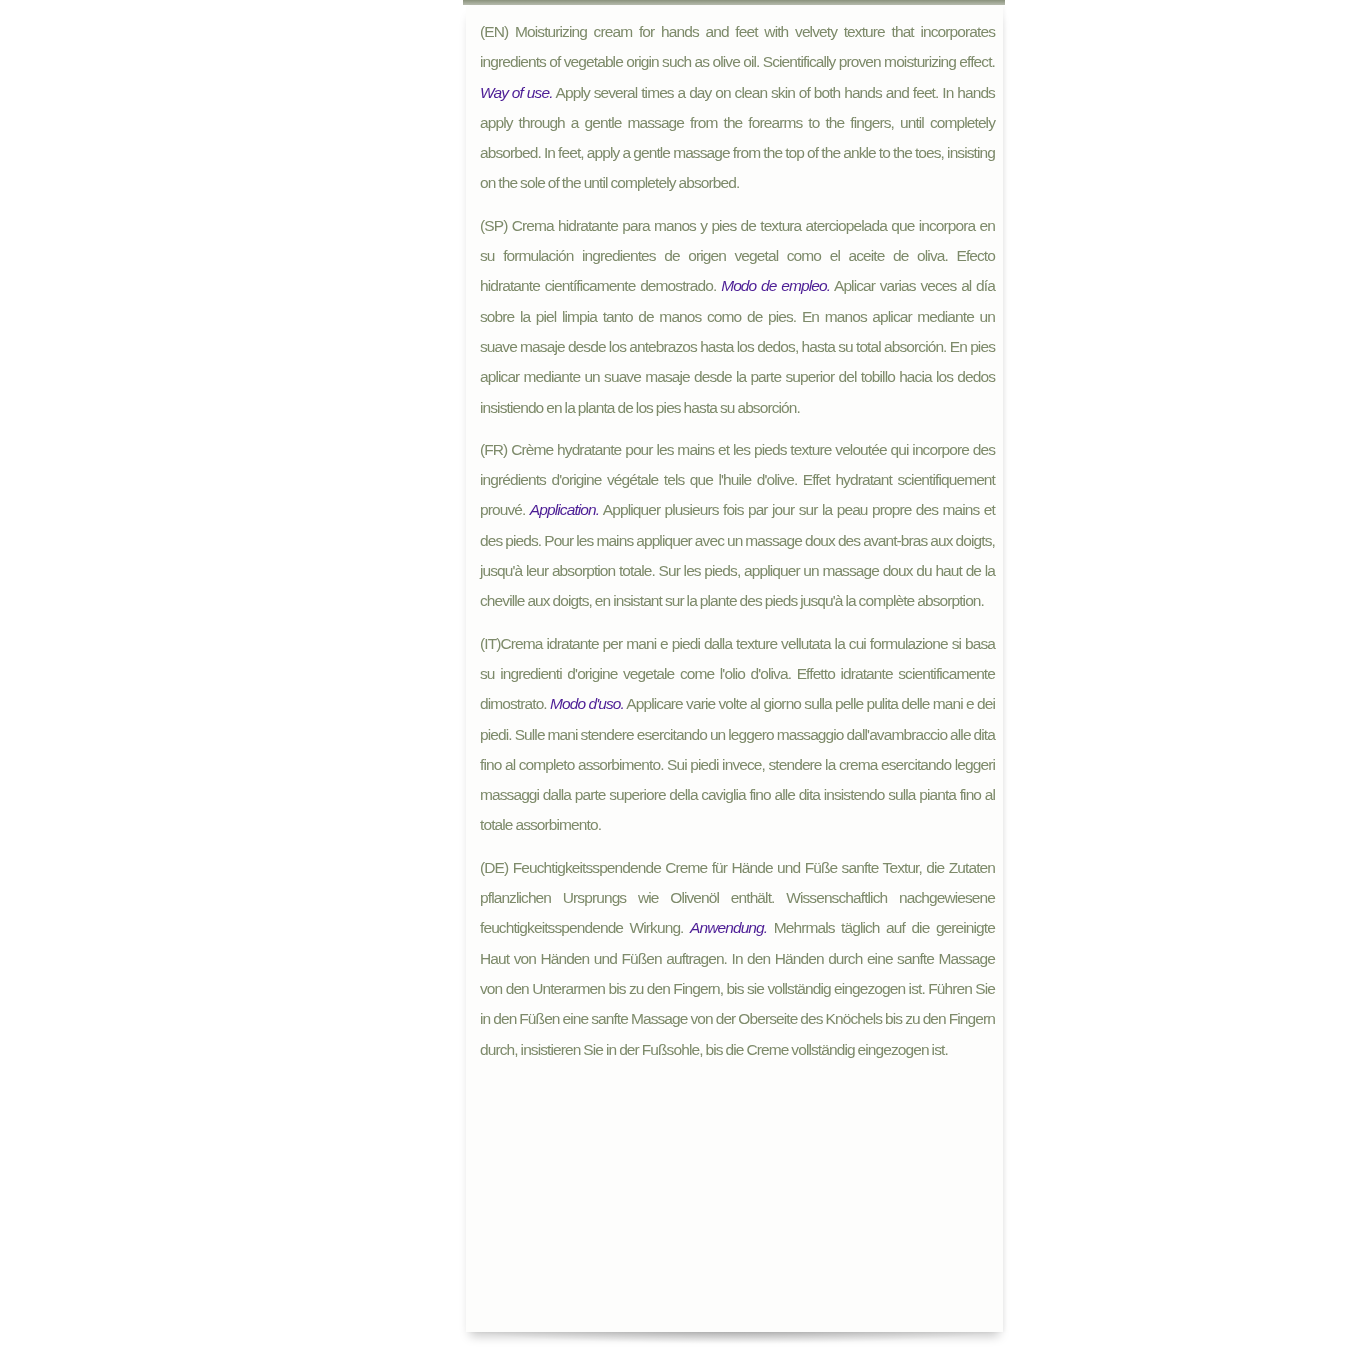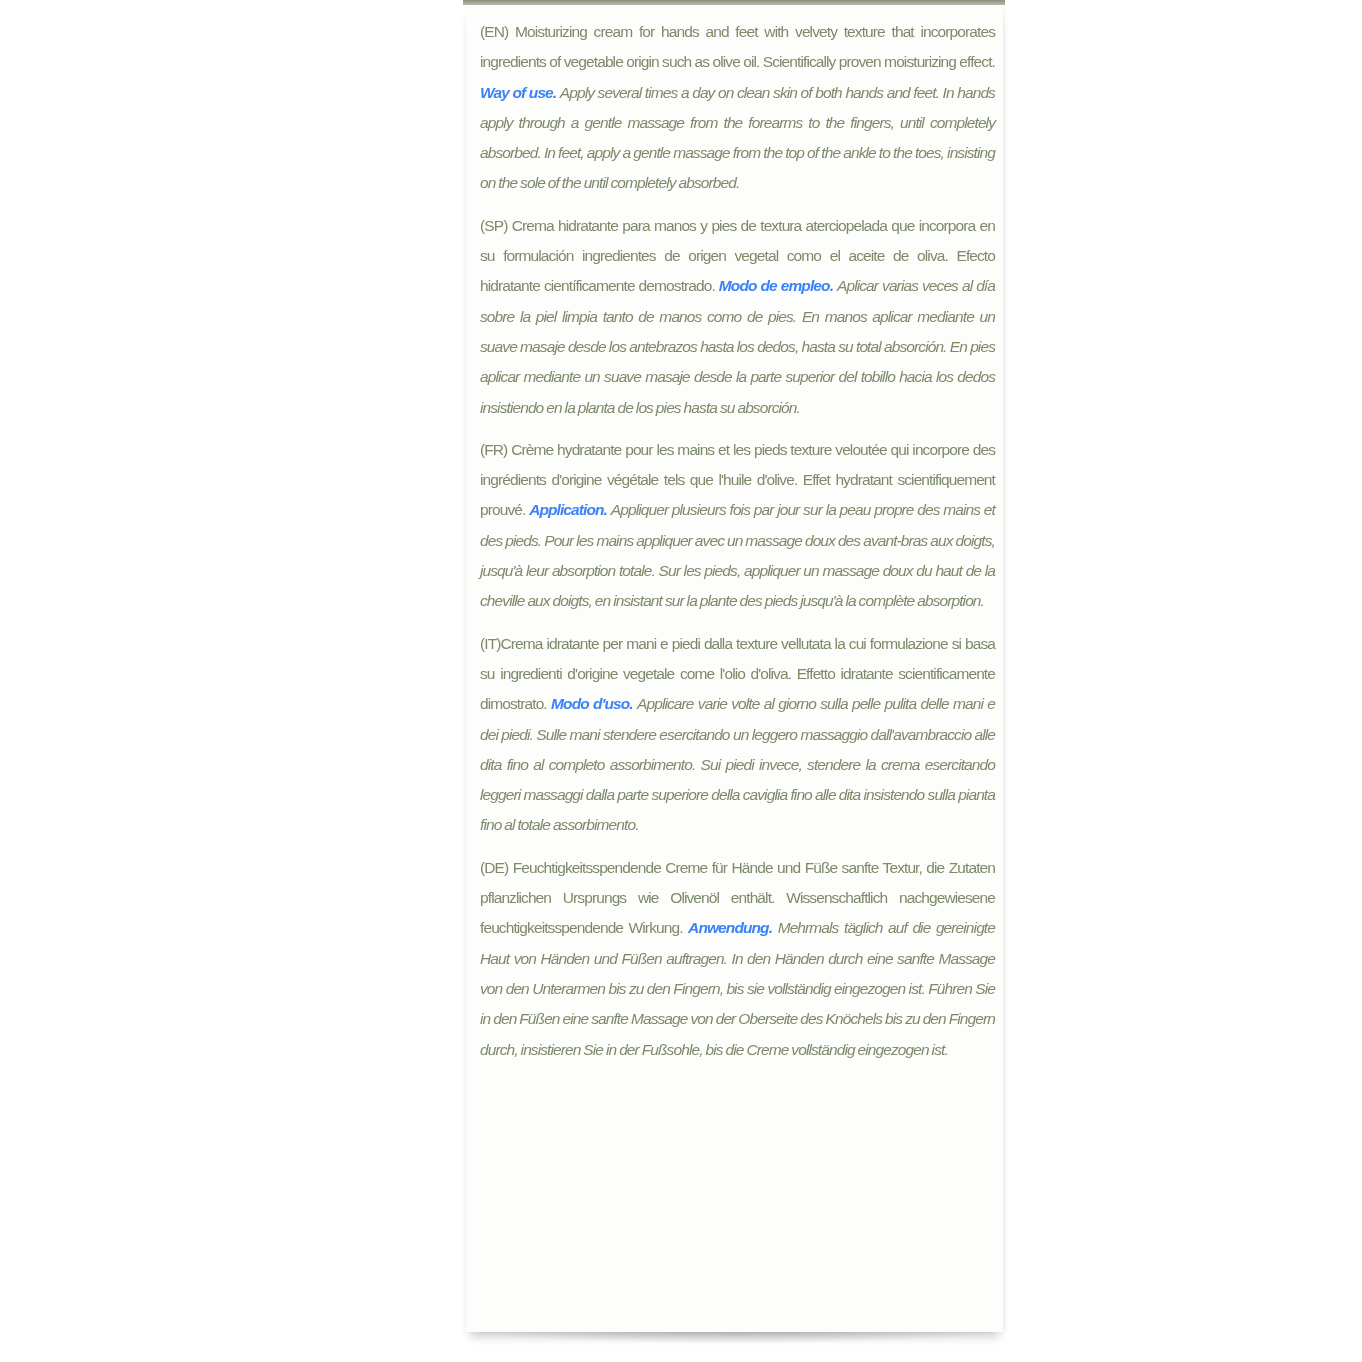--- a/index.html
+++ b/index.html
@@ -39,22 +39,22 @@
       letter-spacing: -0.9px;
       word-spacing: -0.5px;
       text-align: justify;
       font-stretch: condensed;
     }
     .lang-block {
       margin: 0 0 12px 0;
     }
     .lang-block .code { font-style: normal; }
     .lang-block .intro { font-style: normal; }
-    .lang-block .heading { font-weight: bold; font-style: italic; color: #3b82f6; }
-    .lang-block .usage { font-style: italic; }
+    .lang-block .heading { font-weight: normal; font-style: italic; color: #4c1d95; }
+    .lang-block .usage { }
     .text-area p { margin: 0; }
   </style>
 </head>
 <body>
 
 <div class="top-band"></div>
 <div class="shadow-strip"></div>
 
 <div class="label-panel">
 </div>

